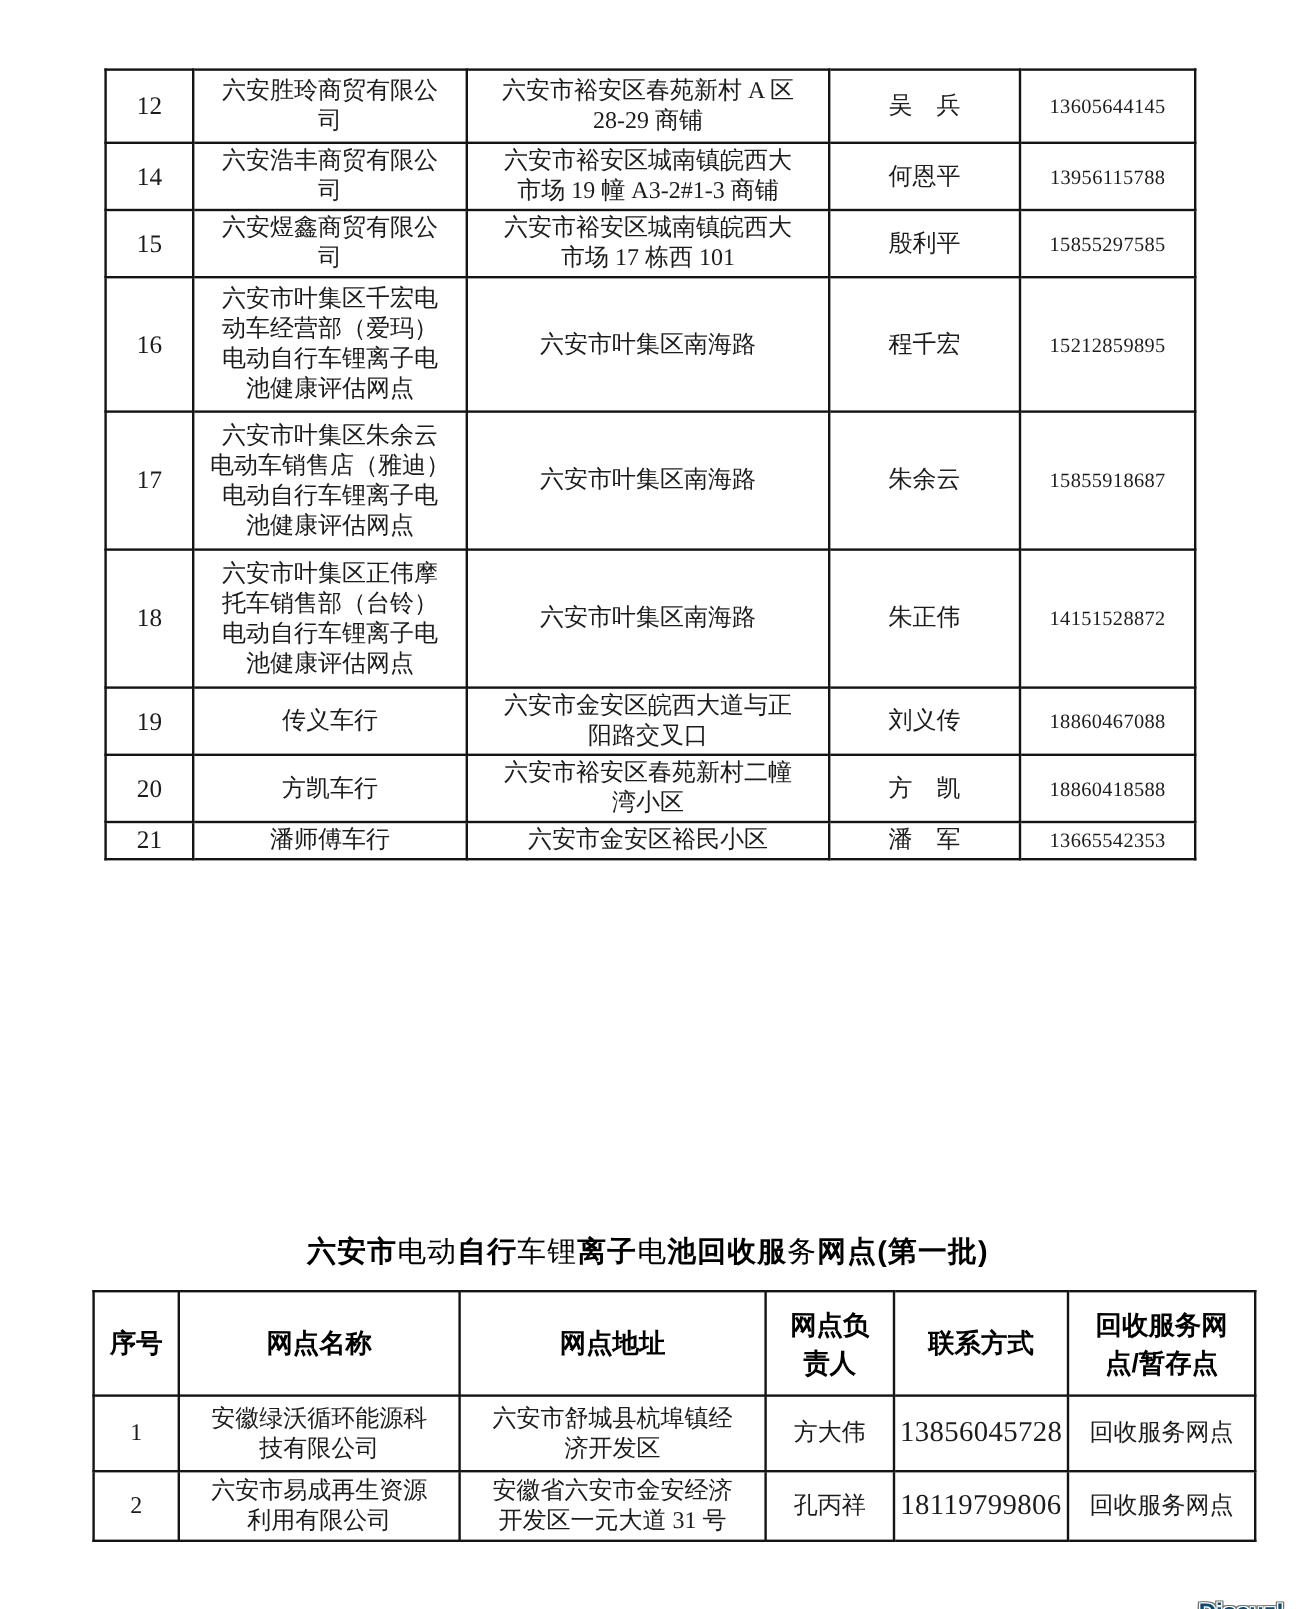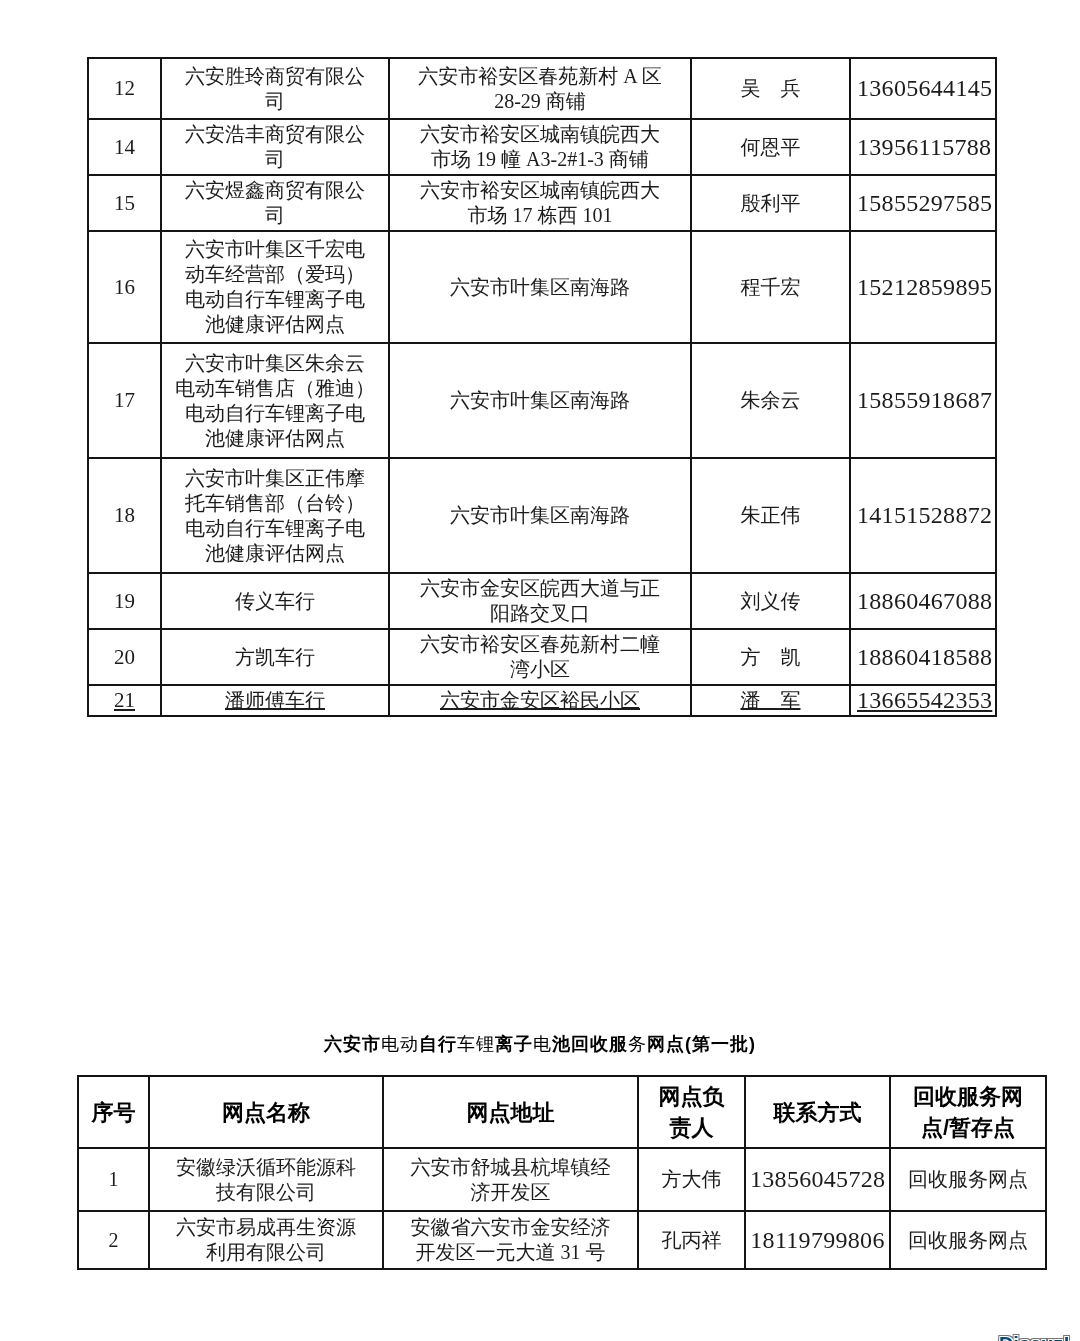--- a/index.html
+++ b/index.html
@@ -22,48 +22,48 @@
     vertical-align: middle;
     text-align: center;
     white-space: pre-line;
     overflow: hidden;
   }
 
   
   .t1 { left: 87px; top: 57px; width: 908px; }
   .t1 td { font-size: 20px; line-height: 25px; padding: 2px 6px; }
   .t1 td.num   { font-size: 21px; }
-  .t1 td.phone { font-size: 24px; letter-spacing: 0.3px; }
+  .t1 td.phone { font-size: 17px; letter-spacing: 0.3px; }
   tr.rh57  { height: 61px; }
   tr.rh58  { height: 44px; }
   tr.rh112 { height: 112px; }
   tr.rh115 { height: 115px; }
-  tr.rh44  { height: 28px; text-decoration: underline; }
+  tr.rh44  { height: 28px; }
 
   
   .title {
     position: absolute; top: 1025px; left: 0; width: 100%;
     text-align: center;
-    font-size: 18px; line-height: 38px;
+    font-size: 24px; line-height: 38px;
     letter-spacing: 1px;
     color: #000;
   }
   .title .b { font-weight: 700; font-family: "Liberation Sans", "DejaVu Sans", sans-serif; }
   .title .r { font-weight: 400; font-family: "Liberation Serif", "DejaVu Serif", serif; }
 
   
   .t2 { left: 77px; top: 1075px; width: 968px; }
   .t2 th {
     font-size: 22px; line-height: 31px; font-weight: 700;
     font-family: "Liberation Sans", "DejaVu Sans", sans-serif;
     padding: 3px 4px; color: #000;
   }
   .t2 td { font-size: 20px; line-height: 25px; padding: 2px 4px; }
   .t2 td.phone { font-size: 24px; letter-spacing: 0.3px; }
-  tr.rh72 { height: 72px; }
+  tr.rh72 { height: 87px; }
   tr.rh63 { height: 63px; }
   tr.rh58b { height: 58px; }
 
   
   .watermark {
     position: absolute; top: 1298px; right: 10px;
     font-family: "Liberation Sans", "DejaVu Sans", sans-serif;
     font-weight: 700; font-size: 20px; letter-spacing: 0;
     color: #0c4a6e;
     text-shadow:

